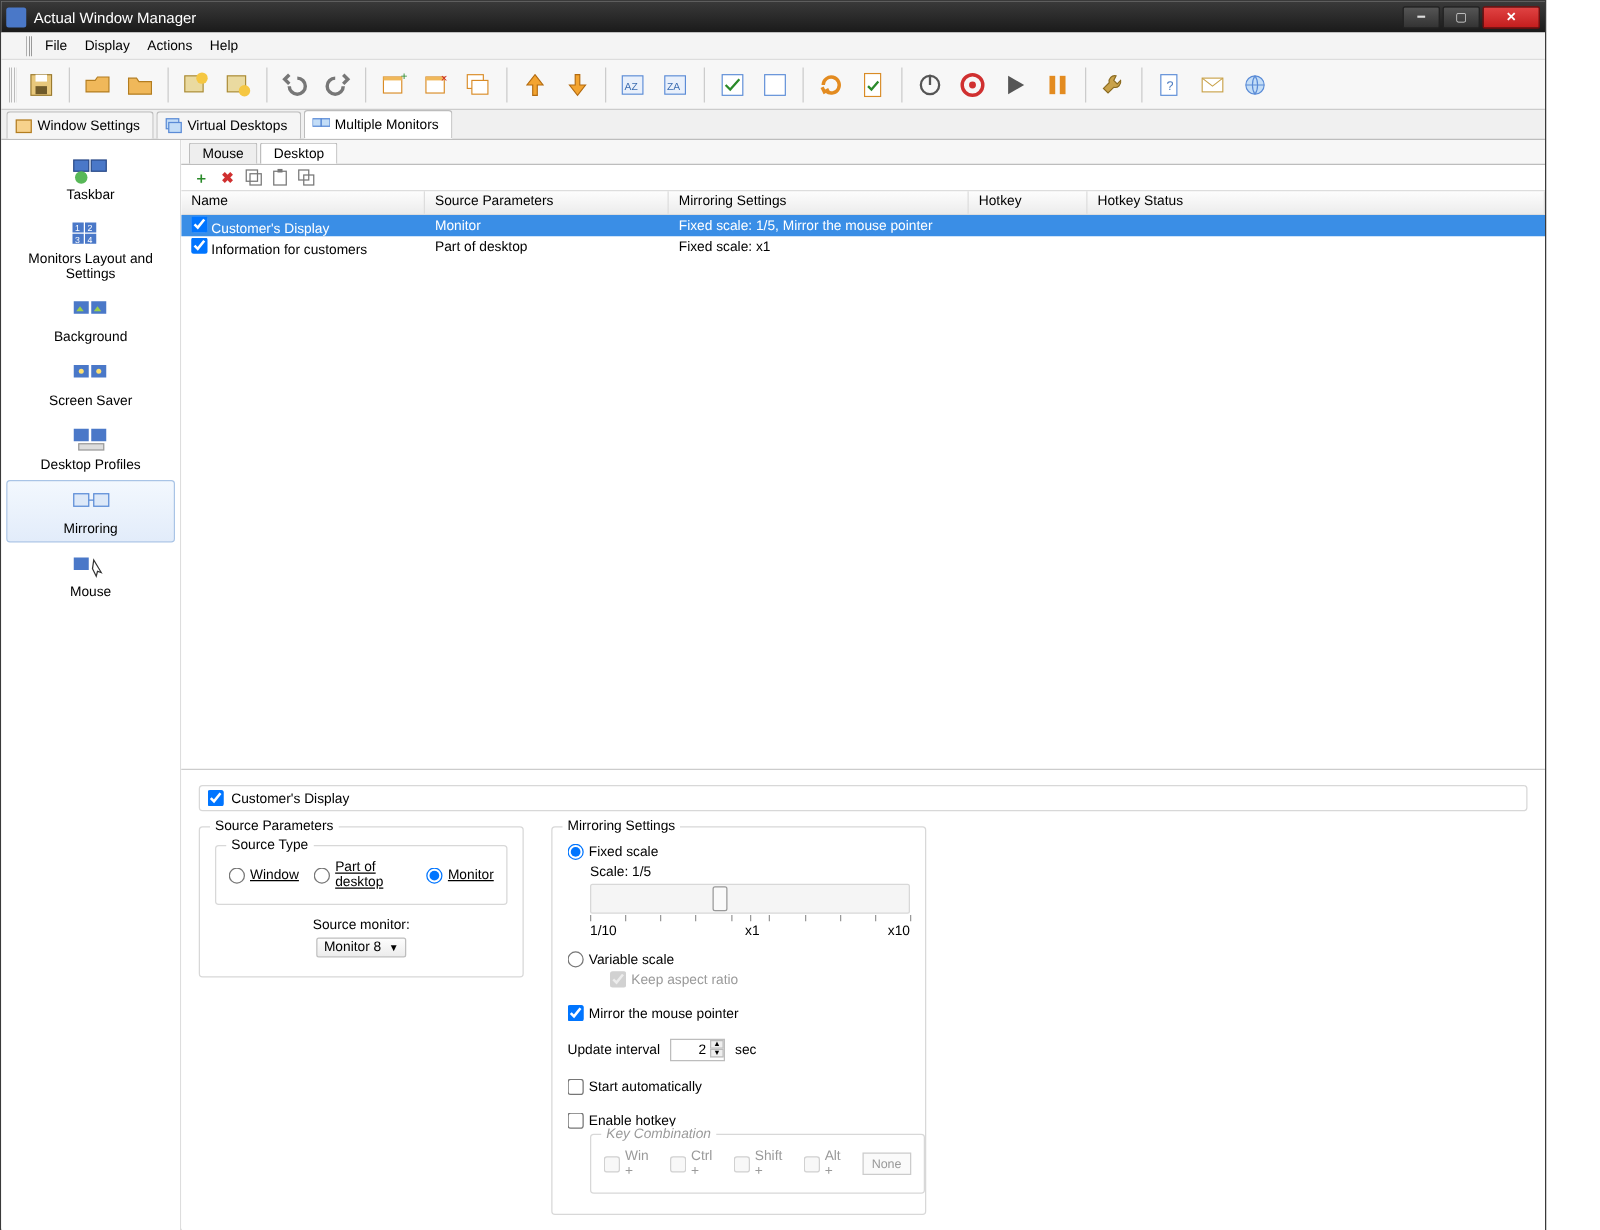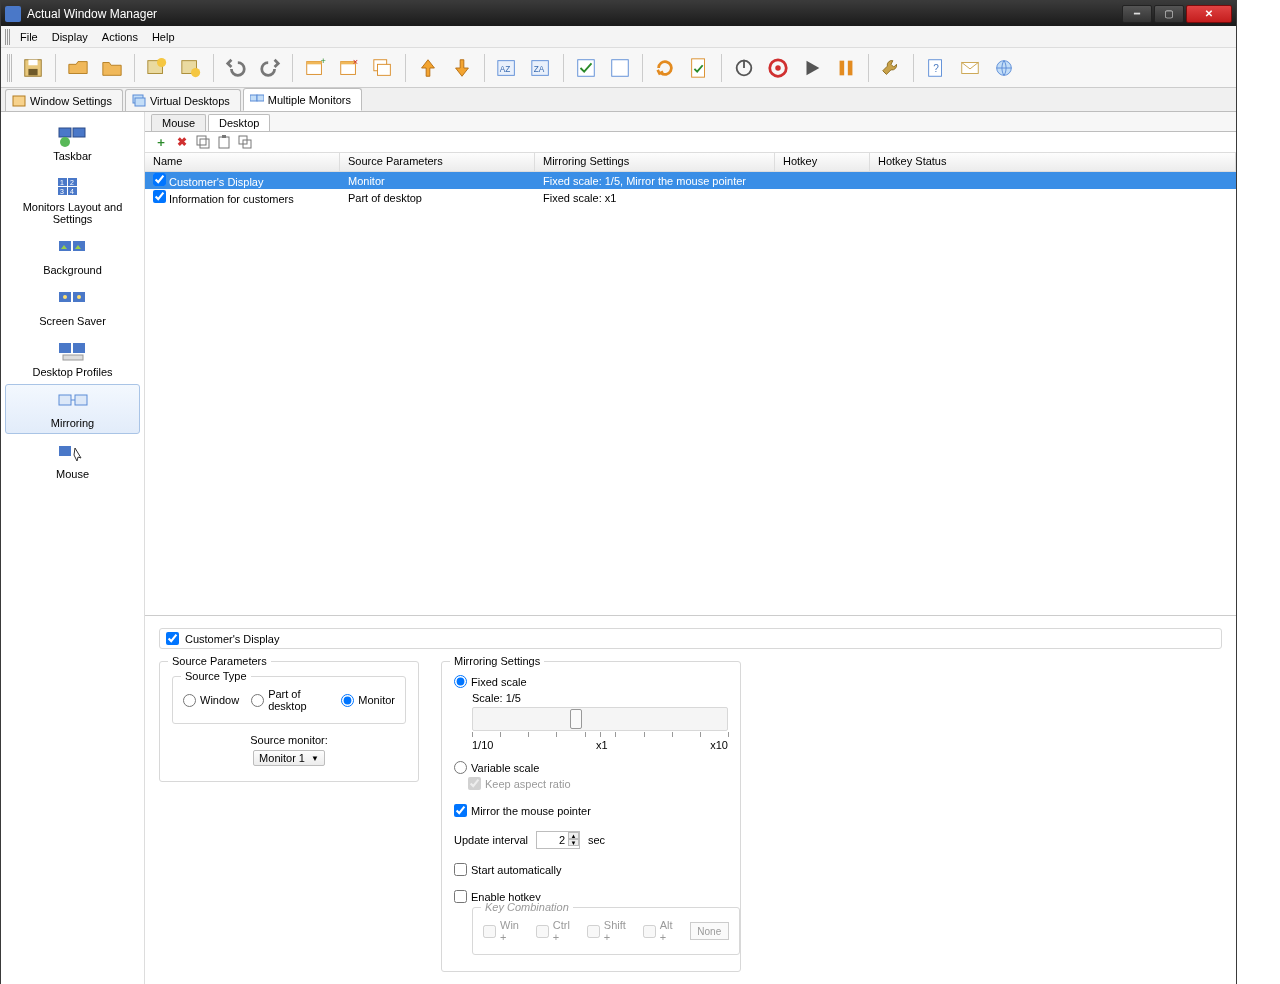--- a/index.html
+++ b/index.html
@@ -10,21 +10,21 @@
 .titlebar { height: 25px; background: linear-gradient(#3a3a3a, #1a1a1a); display: flex; align-items: center; padding: 0 4px; color: #fff; }
 .titlebar .app-icon { width: 16px; height: 16px; margin-right: 6px; background: #4a78c8; border-radius: 2px; display:inline-block; }
 .titlebar .title { font-size: 12px; flex: 0 0 auto; }
 .titlebar .title-spacer { flex: 1 1 auto; }
 .win-buttons { display: flex; gap: 2px; }
 .win-btn { width: 30px; height: 18px; display:flex; align-items:center; justify-content:center; font-size:10px; }
 .win-min, .win-max { background: linear-gradient(#555,#333); border:1px solid #222; color:#ddd; border-radius:2px; }
 .win-close { width:46px; height:18px; background: linear-gradient(#e04343,#c41d1d); border:1px solid #7a0b0b; color:#fff; border-radius:2px; font-weight:bold; }
 
 
-.menubar { height: 22px; display:flex; align-items:center; padding: 0 4px; border-bottom:1px solid #ddd; background:#f4f4f4; }
+.menubar { height: 22px; display:flex; align-items:center; padding: 0 20px; border-bottom:1px solid #ddd; background:#f4f4f4; }
 .menubar .gripper { width:6px; height:16px; background:repeating-linear-gradient(90deg,#999 0 1px, transparent 1px 2px); margin-right:2px; }
 .menu-item { padding: 2px 7px; cursor:default; }
 
 
 .toolbar { height: 40px; display:flex; align-items:center; padding: 3px 6px; border-bottom:1px solid #ccc; background:#f7f7f7; gap:2px; }
 .toolbar .gripper { width:6px; height:28px; background:repeating-linear-gradient(90deg,#bbb 0 1px, transparent 1px 2px); margin-right:2px; }
 .tbtn { width:32px; height:32px; display:flex; align-items:center; justify-content:center; border:1px solid transparent; border-radius:3px; }
 .tsep { width:1px; height:28px; background:#ccc; margin:0 4px; }
 .ticon { width:22px; height:22px; display:inline-block; }
 
@@ -517,39 +517,39 @@
           <span>Customer's Display</span>
         </div>
 
         <div class="groups">
 
           <div class="grp">
             <div class="fieldset">
               <legend>Source Parameters</legend>
               <div class="inner-fieldset">
                 <legend>Source Type</legend>
-                <div style="display:flex; gap:12px;">
+                <div style="display:flex; gap:12px;text-decoration:underline;">
                   <label class="radio-row">
                       <input type="radio" name="st" style="">
                       <span>Window</span>
                     </label>
                   <label class="radio-row">
                       <input type="radio" name="st" style="">
                       <span>Part of desktop</span>
                     </label>
                   <label class="radio-row">
                       <input type="radio" name="st" checked="" style="">
                       <span>Monitor</span>
                     </label>
                 </div>
               </div>
               <div class="radio-row" style="margin-top:6px;flex-direction:column;">
                 <span>Source monitor:</span>
                 <span class="combo">
-                  <span>Monitor 1</span>
+                  <span>Monitor 8</span>
                   <span class="chev">▼</span>
                 </span>
               </div>
             </div>
           </div>
 
           <div class="grp mirroring">
             <div class="fieldset">
               <legend>Mirroring Settings</legend>
 
@@ -579,21 +579,21 @@
                   <span>1/10</span>
                   <span>x1</span>
                   <span>x10</span>
                 </div>
               </div>
 
               <label class="radio-row" style="margin-top:10px;">
                   <input type="radio" name="sc" style="">
                   <span>Variable scale</span>
                 </label>
-              <label class="check-row disabled" style="margin-left:14px;">
+              <label class="check-row disabled" style="margin-left:34px;">
                   <input type="checkbox" checked="" disabled="" style="">
                   <span>Keep aspect ratio</span>
                 </label>
 
               <label class="check-row" style="margin-top:14px;">
                   <input type="checkbox" checked="" style="">
                   <span>Mirror the mouse pointer</span>
                 </label>
 
               <div class="radio-row" style="margin-top:14px; gap:8px;">

